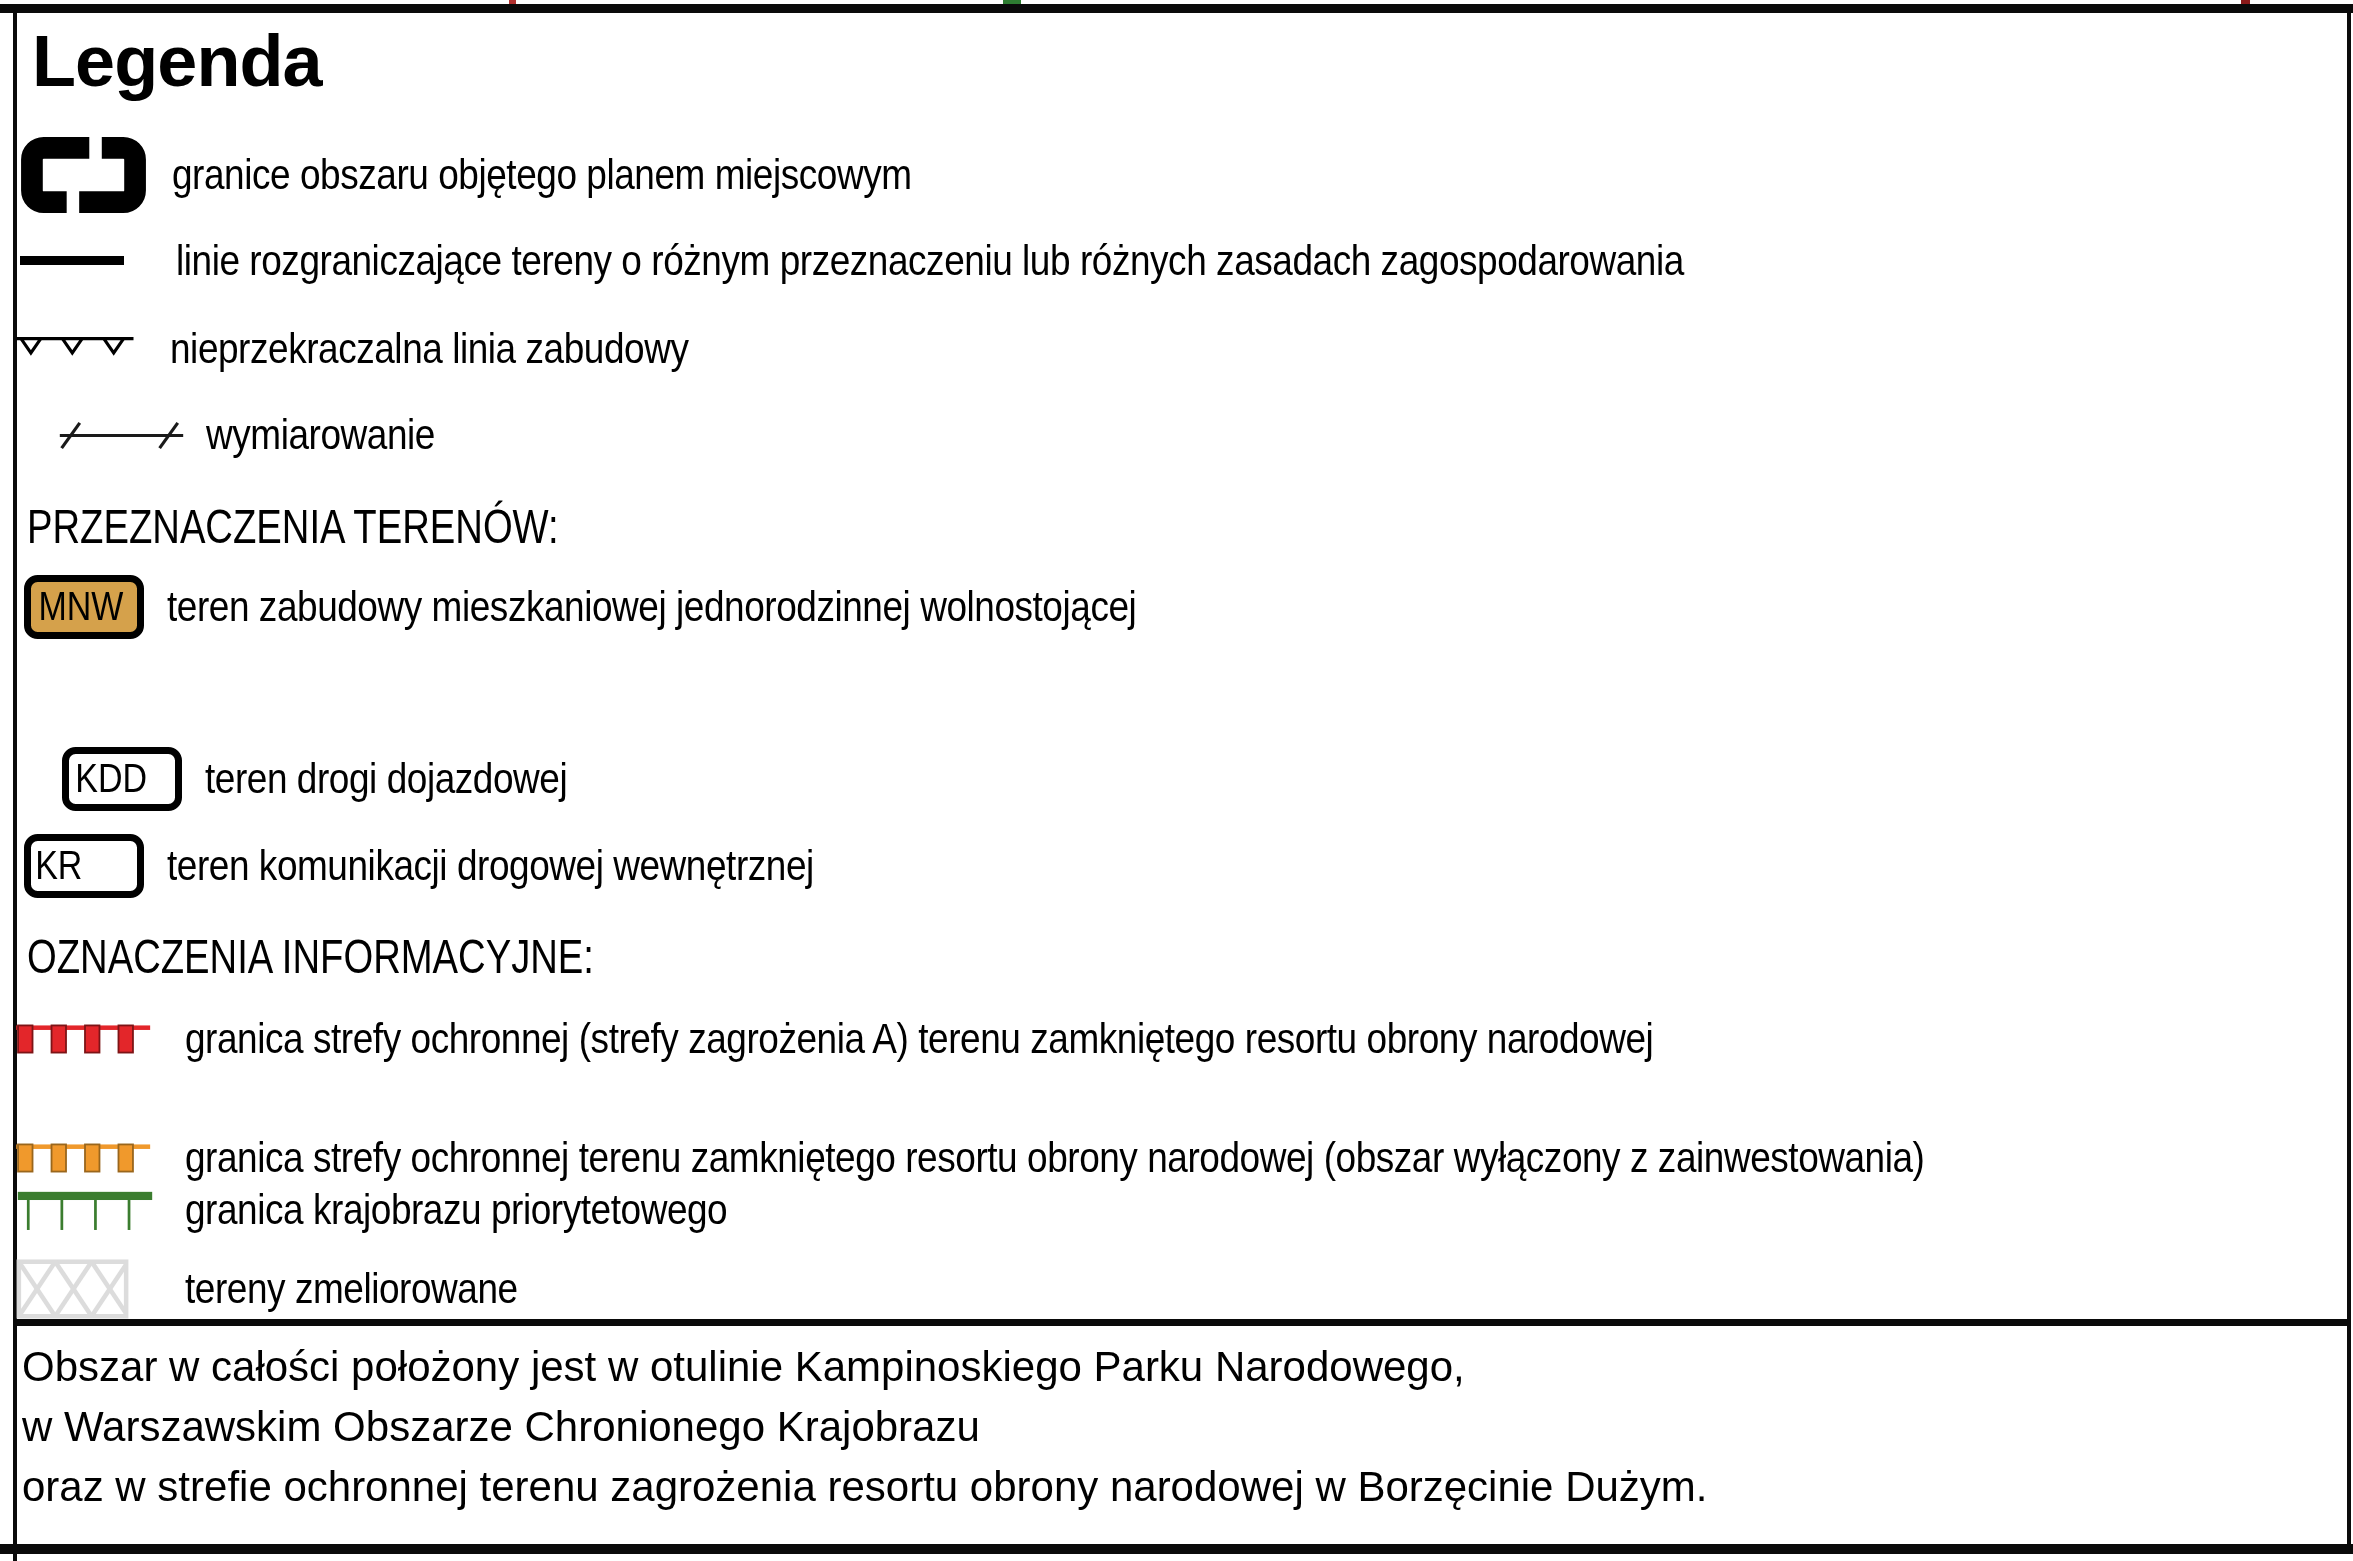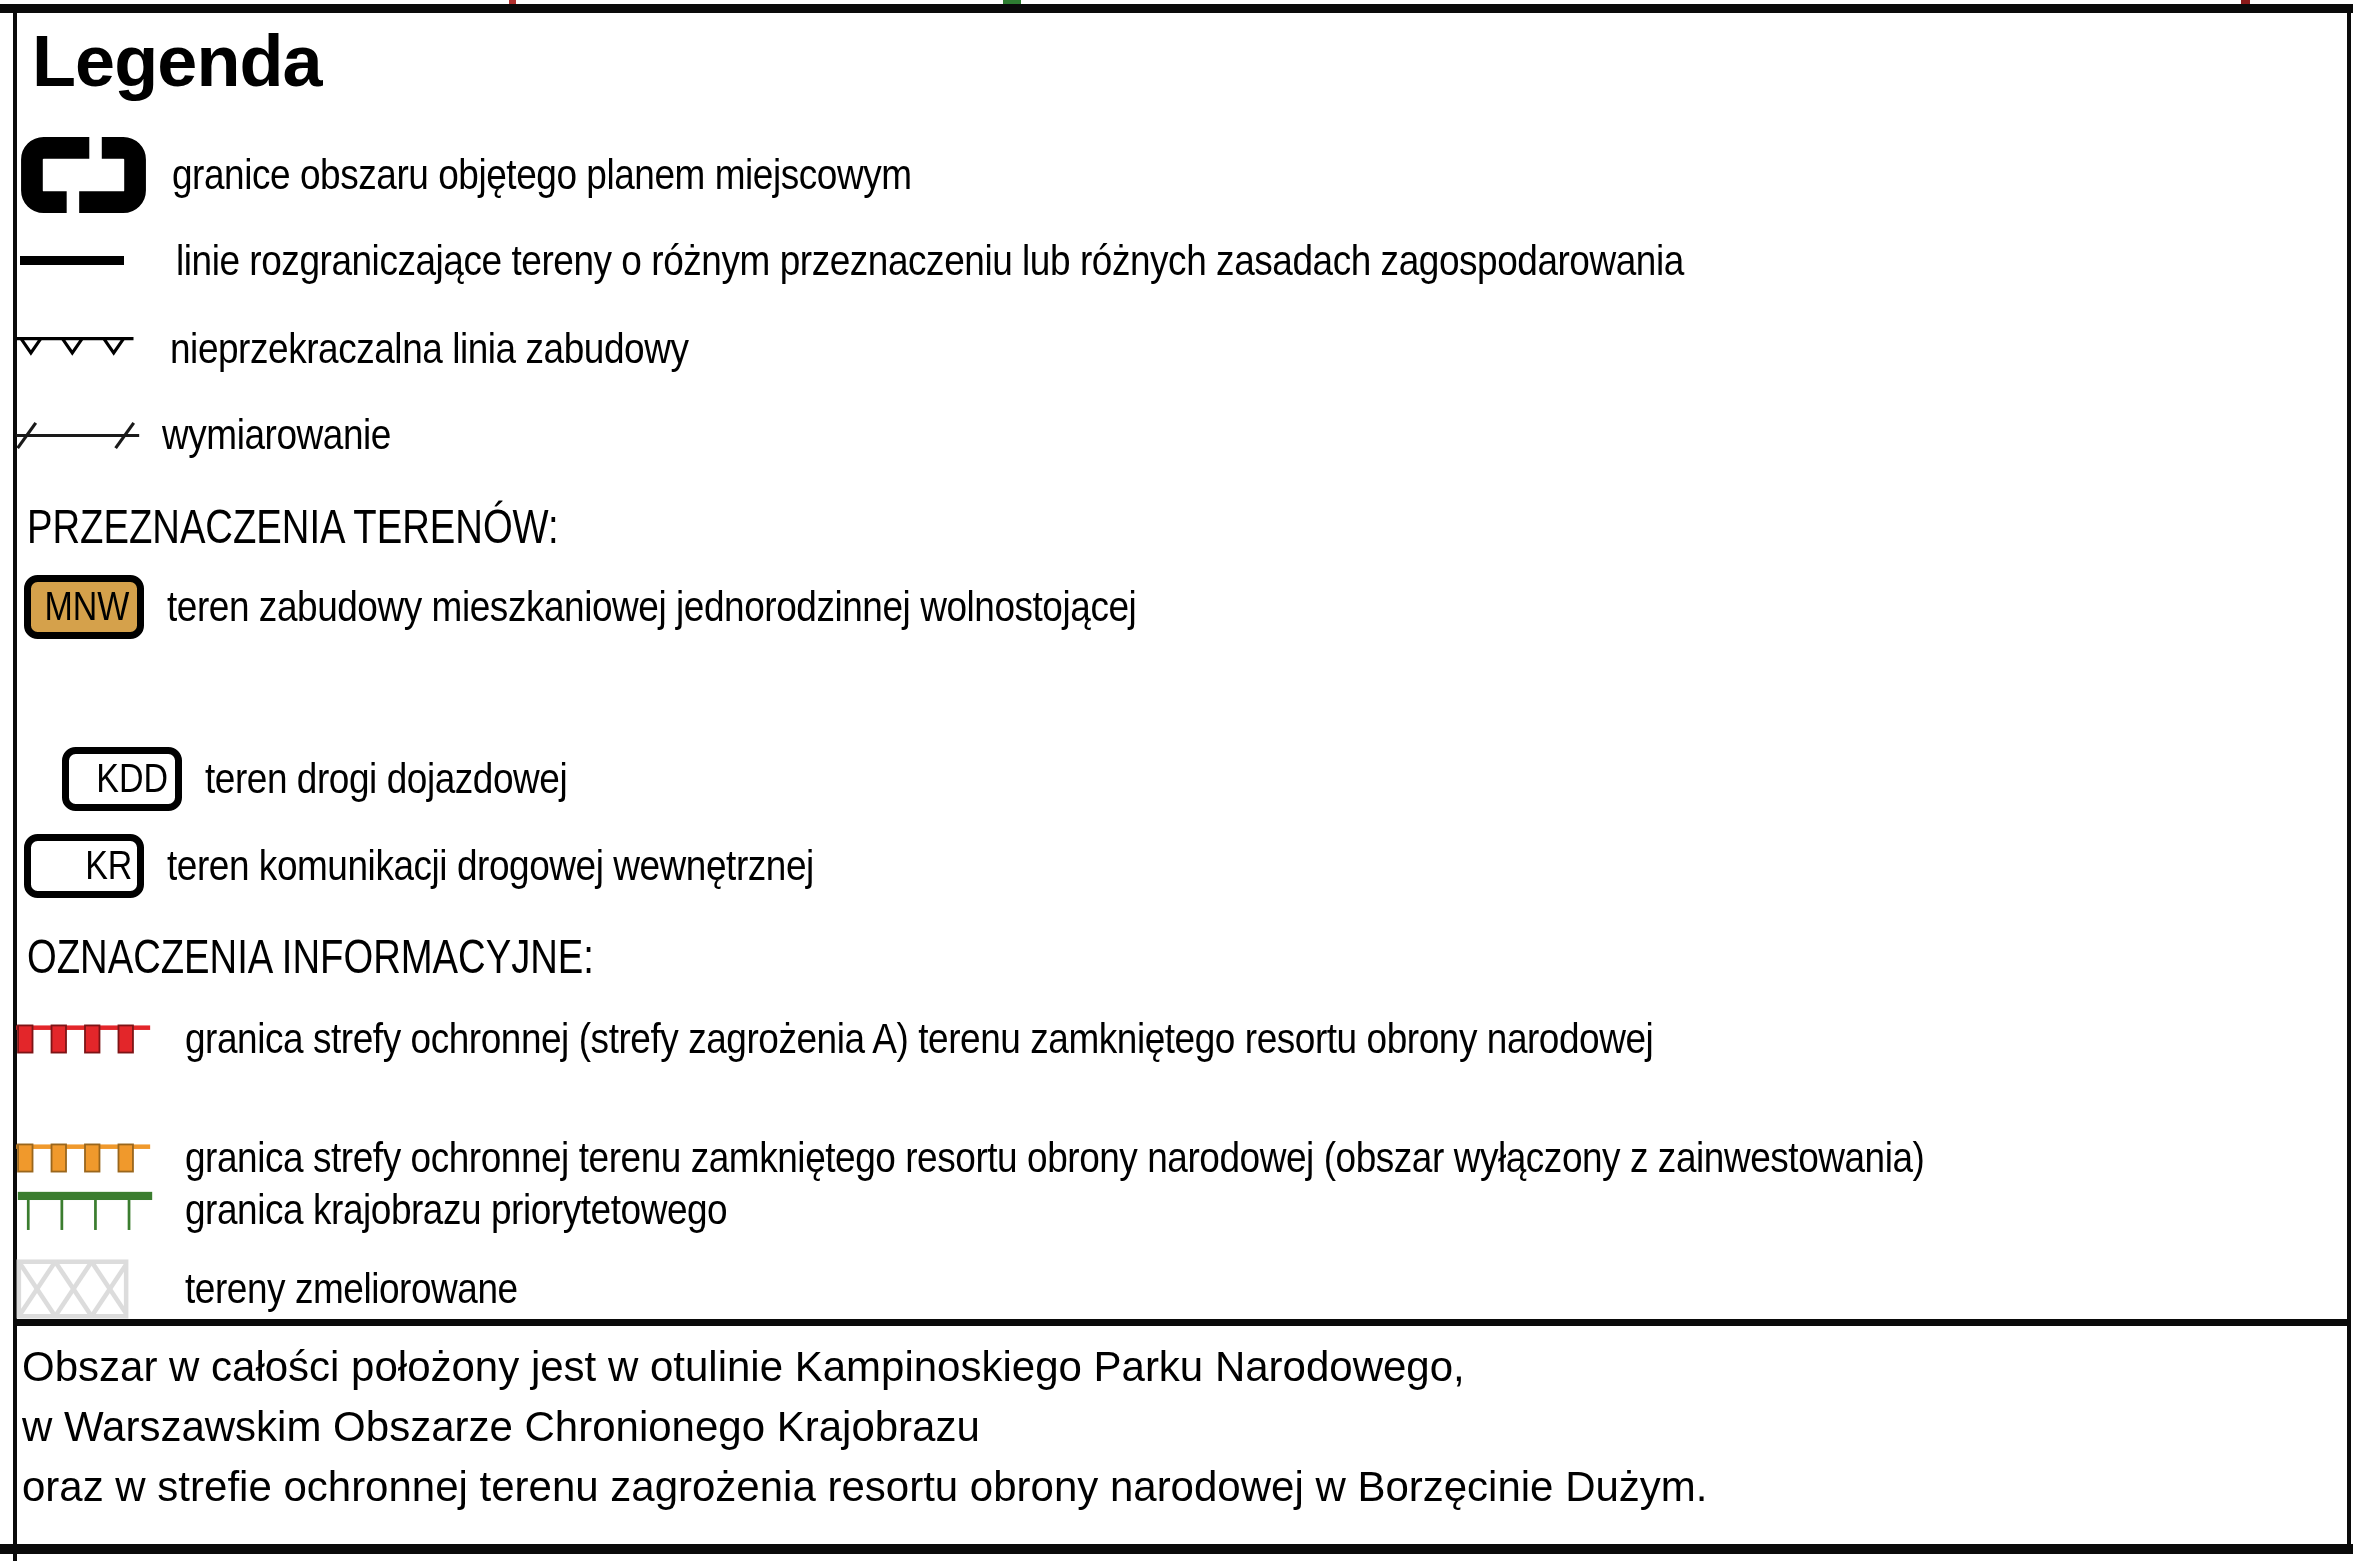--- a/index.html
+++ b/index.html
@@ -30,34 +30,34 @@
   .sym{flex:0 0 auto;display:flex;align-items:center;justify-content:flex-start;}
   .lbl{
     font-size:42px;white-space:nowrap;display:inline-block;
     transform:scaleX(0.88);transform-origin:0 50%;letter-spacing:-0.5px;
   }
 
   
   .row.r-boundary{left:20px;top:132px;height:86px;gap:16.3px;}
   .row.r-divline{left:20px;top:238px;height:45px;gap:20px;}
   .row.r-bldline{left:16.3px;top:325px;height:47px;gap:18px;}
-  .row.r-dim{left:13.6px;top:410px;height:50px;gap:12.7px;}
+  .row.r-dim{left:13.6px;top:410px;height:50px;gap:12.7px;padding-left:44px;}
   .row.r-boundary .sym,.row.r-divline .sym,.row.r-bldline .sym,.row.r-dim .sym{width:136px;}
 
   .divline-bar{width:104px;height:9px;background:#000;}
 
   
   .row.use{left:23.6px;height:65px;gap:23.6px;}
   .row.u0{top:574px;}
   .row.u1{top:660px;}
   .row.u2{top:746px;margin-left:38px;}
   .row.u3{top:833px;}
   .codebox{
     box-sizing:border-box;width:120px;height:64px;border:7.3px solid #000;border-radius:13.6px;
-    background:#fff;display:flex;align-items:center;justify-content:flex-end;flex:0 0 auto;
+    background:#fff;display:flex;align-items:center;justify-content:flex-start;flex:0 0 auto;
   }
   .codebox span{font-size:40px;display:inline-block;transform:scaleX(0.85);}
 
   
   .row.info{left:16.3px;gap:31px;height:56px;}
   .row.i0{top:1011px;}
   .row.i1{top:1098px;margin-top:32px;}
   .row.i2{top:1182px;}
   .row.i3{top:1259px;height:60px;}
   .row.info .sym{width:138px;}

